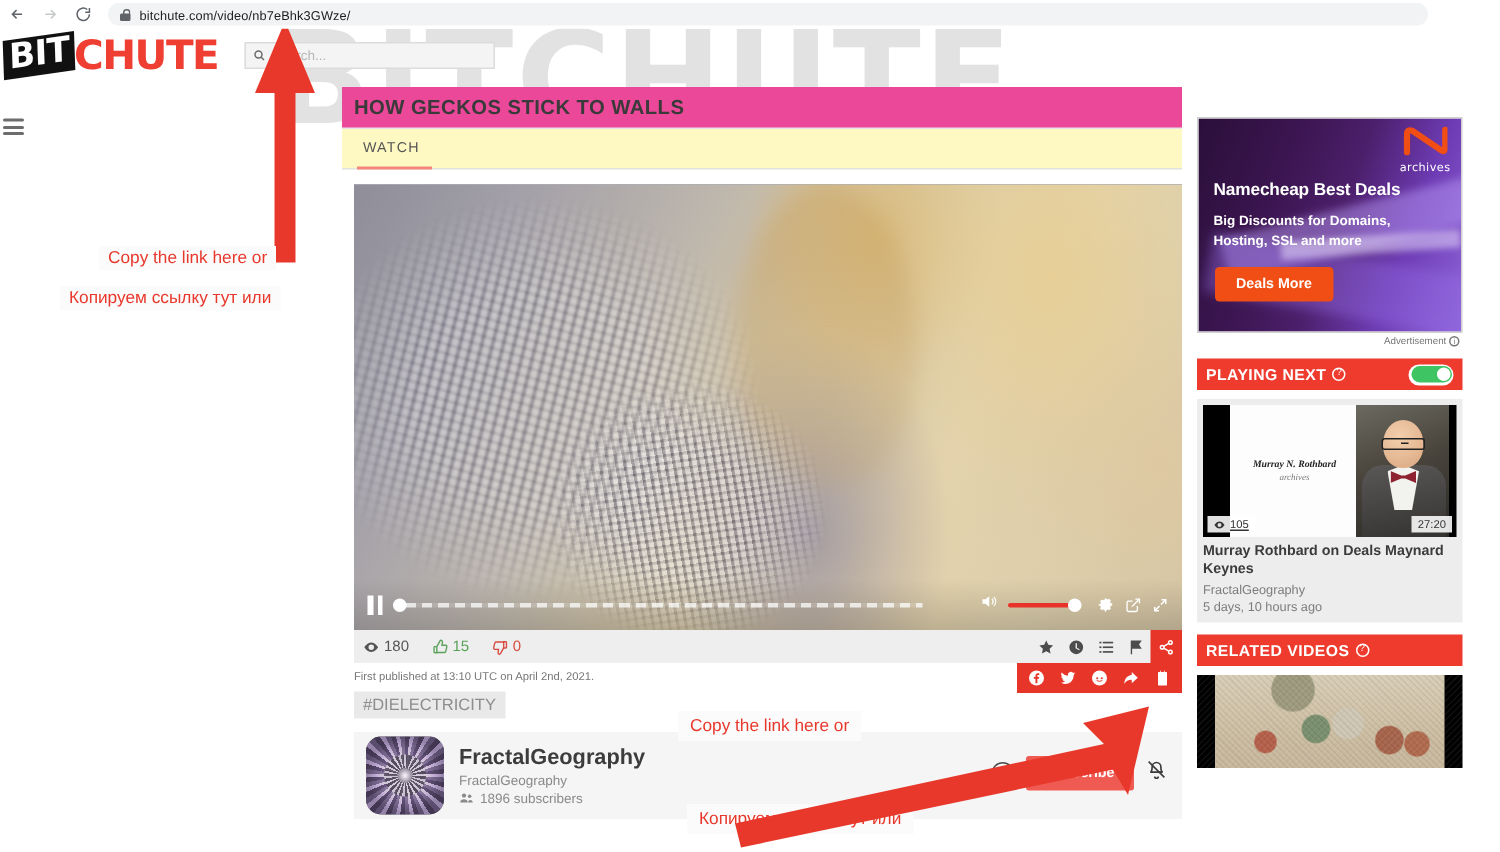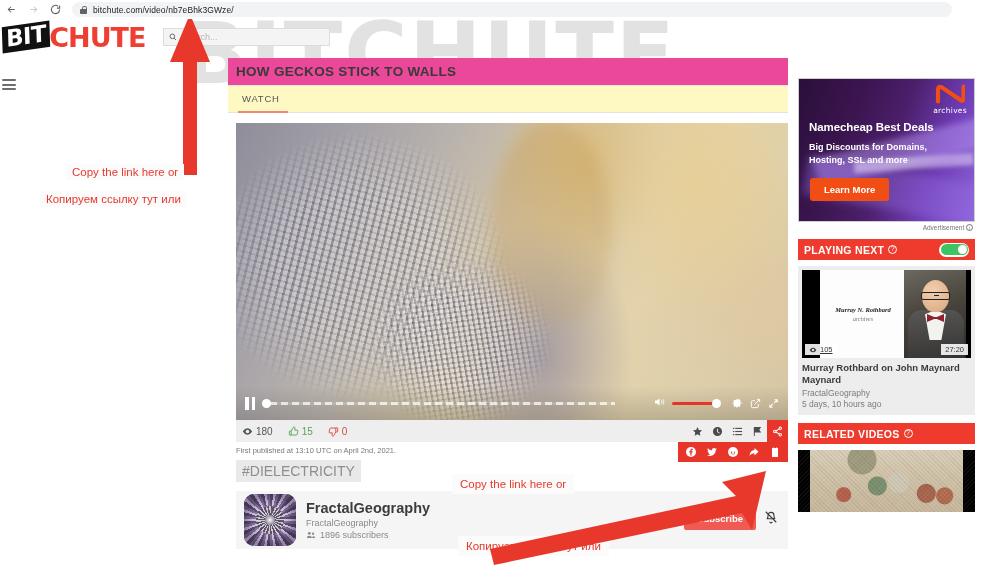--- a/index.html
+++ b/index.html
@@ -260,21 +260,21 @@
   }
 
   #published {
     margin-left: 8px; margin-top: 4px;
     font-size: 7.5px; color: #777;
   }
   #tag-row { margin-left: 8px; margin-top: 5px; }
   .tag {
     display: inline-block;
     background: #e9e9e9; color: #8d8d8d;
-    font-size: 14px; padding: 3px 6px;
+    font-size: 11px; padding: 3px 6px;
   }
 
   
   #channel {
     margin-left: 8px; margin-top: 9px;
     width: 552px; height: 58px;
     background: #f5f5f5;
     display: flex; align-items: center;
     padding: 0 8px;
     position: relative;
@@ -763,21 +763,21 @@
       <div class="ray2"></div>
       <div class="ray3"></div>
       <div id="ad-brand">
         <svg width="30" height="20" viewBox="0 0 40 26">
           <path d="M4 23 L4 7 Q4 2 9 4 L34 21 Q38 24 38 18 L38 3" fill="none" stroke="#f04e14" stroke-width="5.5" stroke-linecap="round"></path>
         </svg>
         <div class="nm">archives</div>
       </div>
       <div id="ad-head">Namecheap Best Deals</div>
       <div id="ad-sub">Big Discounts for Domains, Hosting, SSL and more</div>
-      <button id="ad-cta">Learn More</button>
+      <button id="ad-cta">Deals More</button>
     </div>
     <div id="ad-label">
       <span>Advertisement</span>
       <span style="display:inline-block;width:7px;height:7px;border:1px solid #767676;border-radius:50%;line-height:6px;text-align:center;font-size:5px;">i</span>
     </div>
 
     <div class="section-bar">
       <span class="t">PLAYING NEXT</span>
       <span class="qmark">?</span>
       <span class="toggle">
@@ -799,21 +799,21 @@
           <div class="face-glass"></div>
         </div>
         <span class="views">
           <svg width="8" height="8" viewBox="0 0 24 24" fill="#333">
               <path d="M12 5C6 5 2 12 2 12s4 7 10 7 10-7 10-7-4-7-10-7zm0 11a4 4 0 110-8 4 4 0 010 8z"></path>
             </svg>
           <span>105</span>
         </span>
         <span class="dur">27:20</span>
       </div>
-      <div id="next-title">Murray Rothbard on John Maynard Maynard</div>
+      <div id="next-title">Murray Rothbard on Deals Maynard Keynes</div>
       <div id="next-chan">FractalGeography</div>
       <div id="next-age">5 days, 10 hours ago</div>
     </div>
 
     <div class="section-bar">
       <span class="t">RELATED VIDEOS</span>
       <span class="qmark">?</span>
     </div>
 
     <div id="related-thumb">

